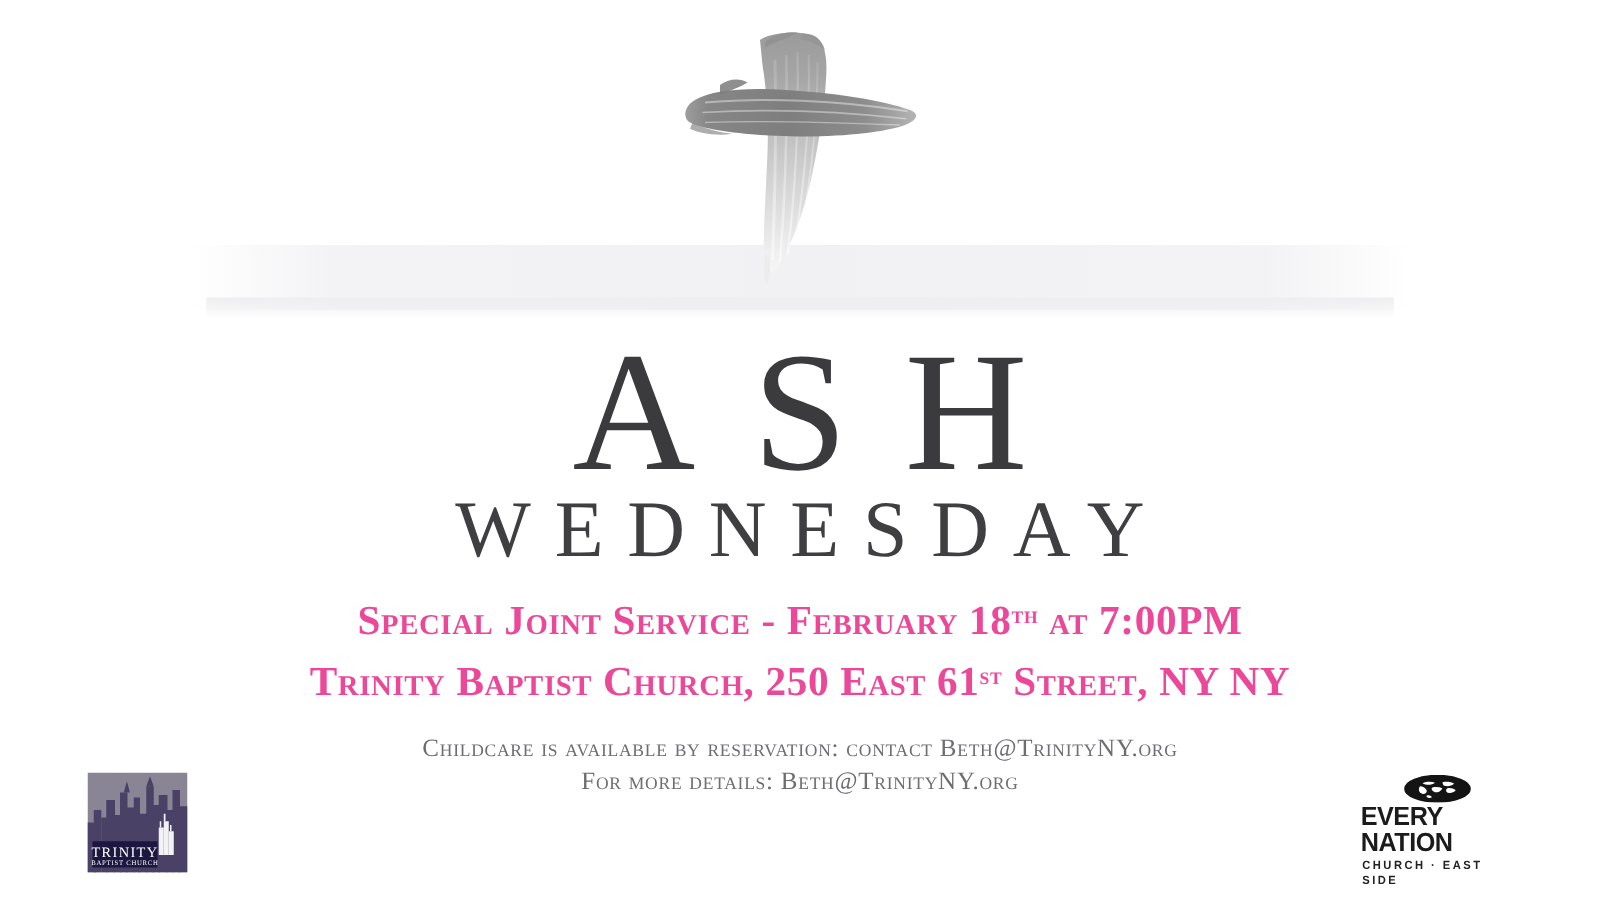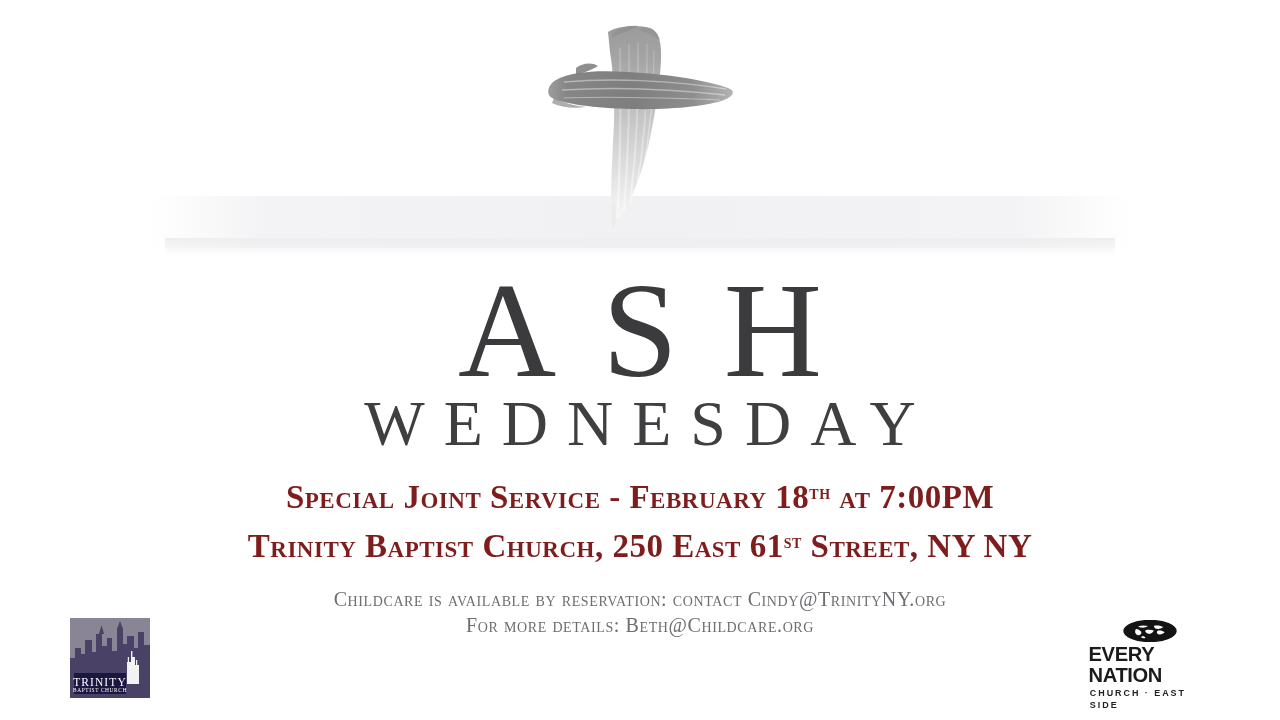--- a/index.html
+++ b/index.html
@@ -83,21 +83,21 @@
     font-weight: 400;
   }
 
   
   .details {
     position: absolute;
     left: 0;
     top: 470px;
     width: 1280px;
     text-align: center;
-    color: #7f1d1d;
+    color: #ec4899;
   }
   .detail-line {
     font-family: "Liberation Serif", serif;
     font-size: 33px;
     line-height: 44px;
     font-weight: 700;
     font-variant: small-caps;
     letter-spacing: 0.5px;
     white-space: nowrap;
   }
@@ -247,22 +247,22 @@
   <div class="title-ash">ASH</div>
 
   <div class="title-wednesday">WEDNESDAY</div>
 
   <div class="details">
     <div class="detail-line"><span>Special Joint Service - February 18</span><span class="sup">th</span><span> at 7:00PM</span></div>
     <div class="detail-line"><span>Trinity Baptist Church, 250 East 61</span><span class="sup">st</span><span> Street, NY NY</span></div>
   </div>
 
   <div class="note">
-    <div class="note-line">Childcare is available by reservation: contact Cindy@TrinityNY.org</div>
-    <div class="note-line">For more details: Beth@Childcare.org</div>
+    <div class="note-line">Childcare is available by reservation: contact Beth@TrinityNY.org</div>
+    <div class="note-line">For more details: Beth@TrinityNY.org</div>
   </div>
 
   <div class="trinity-logo">
     <svg width="80" height="80" viewBox="0 0 80 80" xmlns="http://www.w3.org/2000/svg">
       <rect x="0" y="0" width="80" height="80" fill="#8a8594"></rect>
 
       <g fill="#4a4266">
         <rect x="0" y="40" width="7" height="40"></rect>
         <rect x="5" y="30" width="6" height="50"></rect>
         <rect x="11" y="36" width="5" height="44"></rect>

